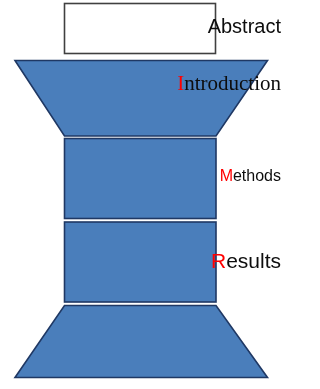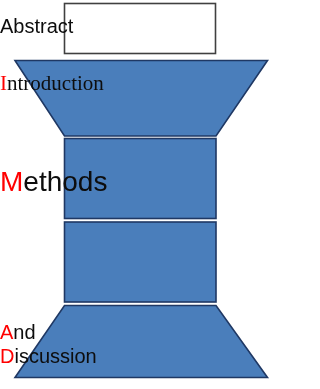--- a/index.html
+++ b/index.html
@@ -31,42 +31,42 @@
     top: 0;
     width: 281px;
     height: 389px;
   }
 
   
   .label {
     position: absolute;
     width: 100%;
     left: 0;
-    text-align: left;
+    text-align: right;
     line-height: 1.08;
     white-space: nowrap;
     color: #0d0d0d;
     -webkit-font-smoothing: antialiased;
   }
   .initial {
     color: #ff0000;
   }
 
   #abstract-label {
     top: 16px;
     font-size: 20px;
   }
   #introduction-label {
     top: 72px;
     font-size: 21px;
     font-family: Liberation Serif, serif;
   }
   #methods-label {
     top: 167px;
-    font-size: 28px;
+    font-size: 16px;
   }
   #results-label {
     top: 250px;
     font-size: 21px;
   }
   #discussion-label {
     top: 320px;
     font-size: 20px;
     line-height: 1.22;
     white-space: normal;
@@ -95,19 +95,18 @@
   </div>
 
   <div class="label" id="introduction-label">
     <span class="initial">I</span><span>ntroduction</span>
   </div>
 
   <div class="label" id="methods-label">
     <span class="initial">M</span><span>ethods</span>
   </div>
 
+  <div class="label" id="results-label">
+    <span class="initial">R</span><span>esults</span>
+  </div>
 
-  <div class="label" id="discussion-label">
-    <div><span class="initial">A</span><span>nd</span></div>
-    <div><span class="initial">D</span><span>iscussion</span></div>
-  </div>
 
 </div>
 
 </body></html>

